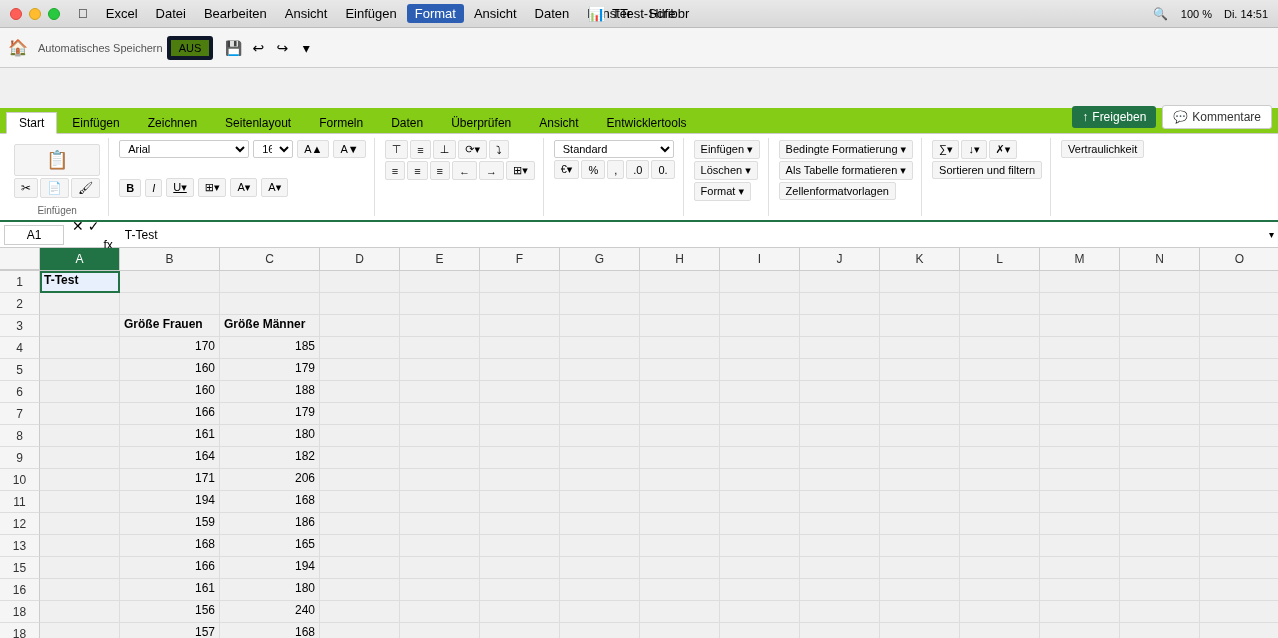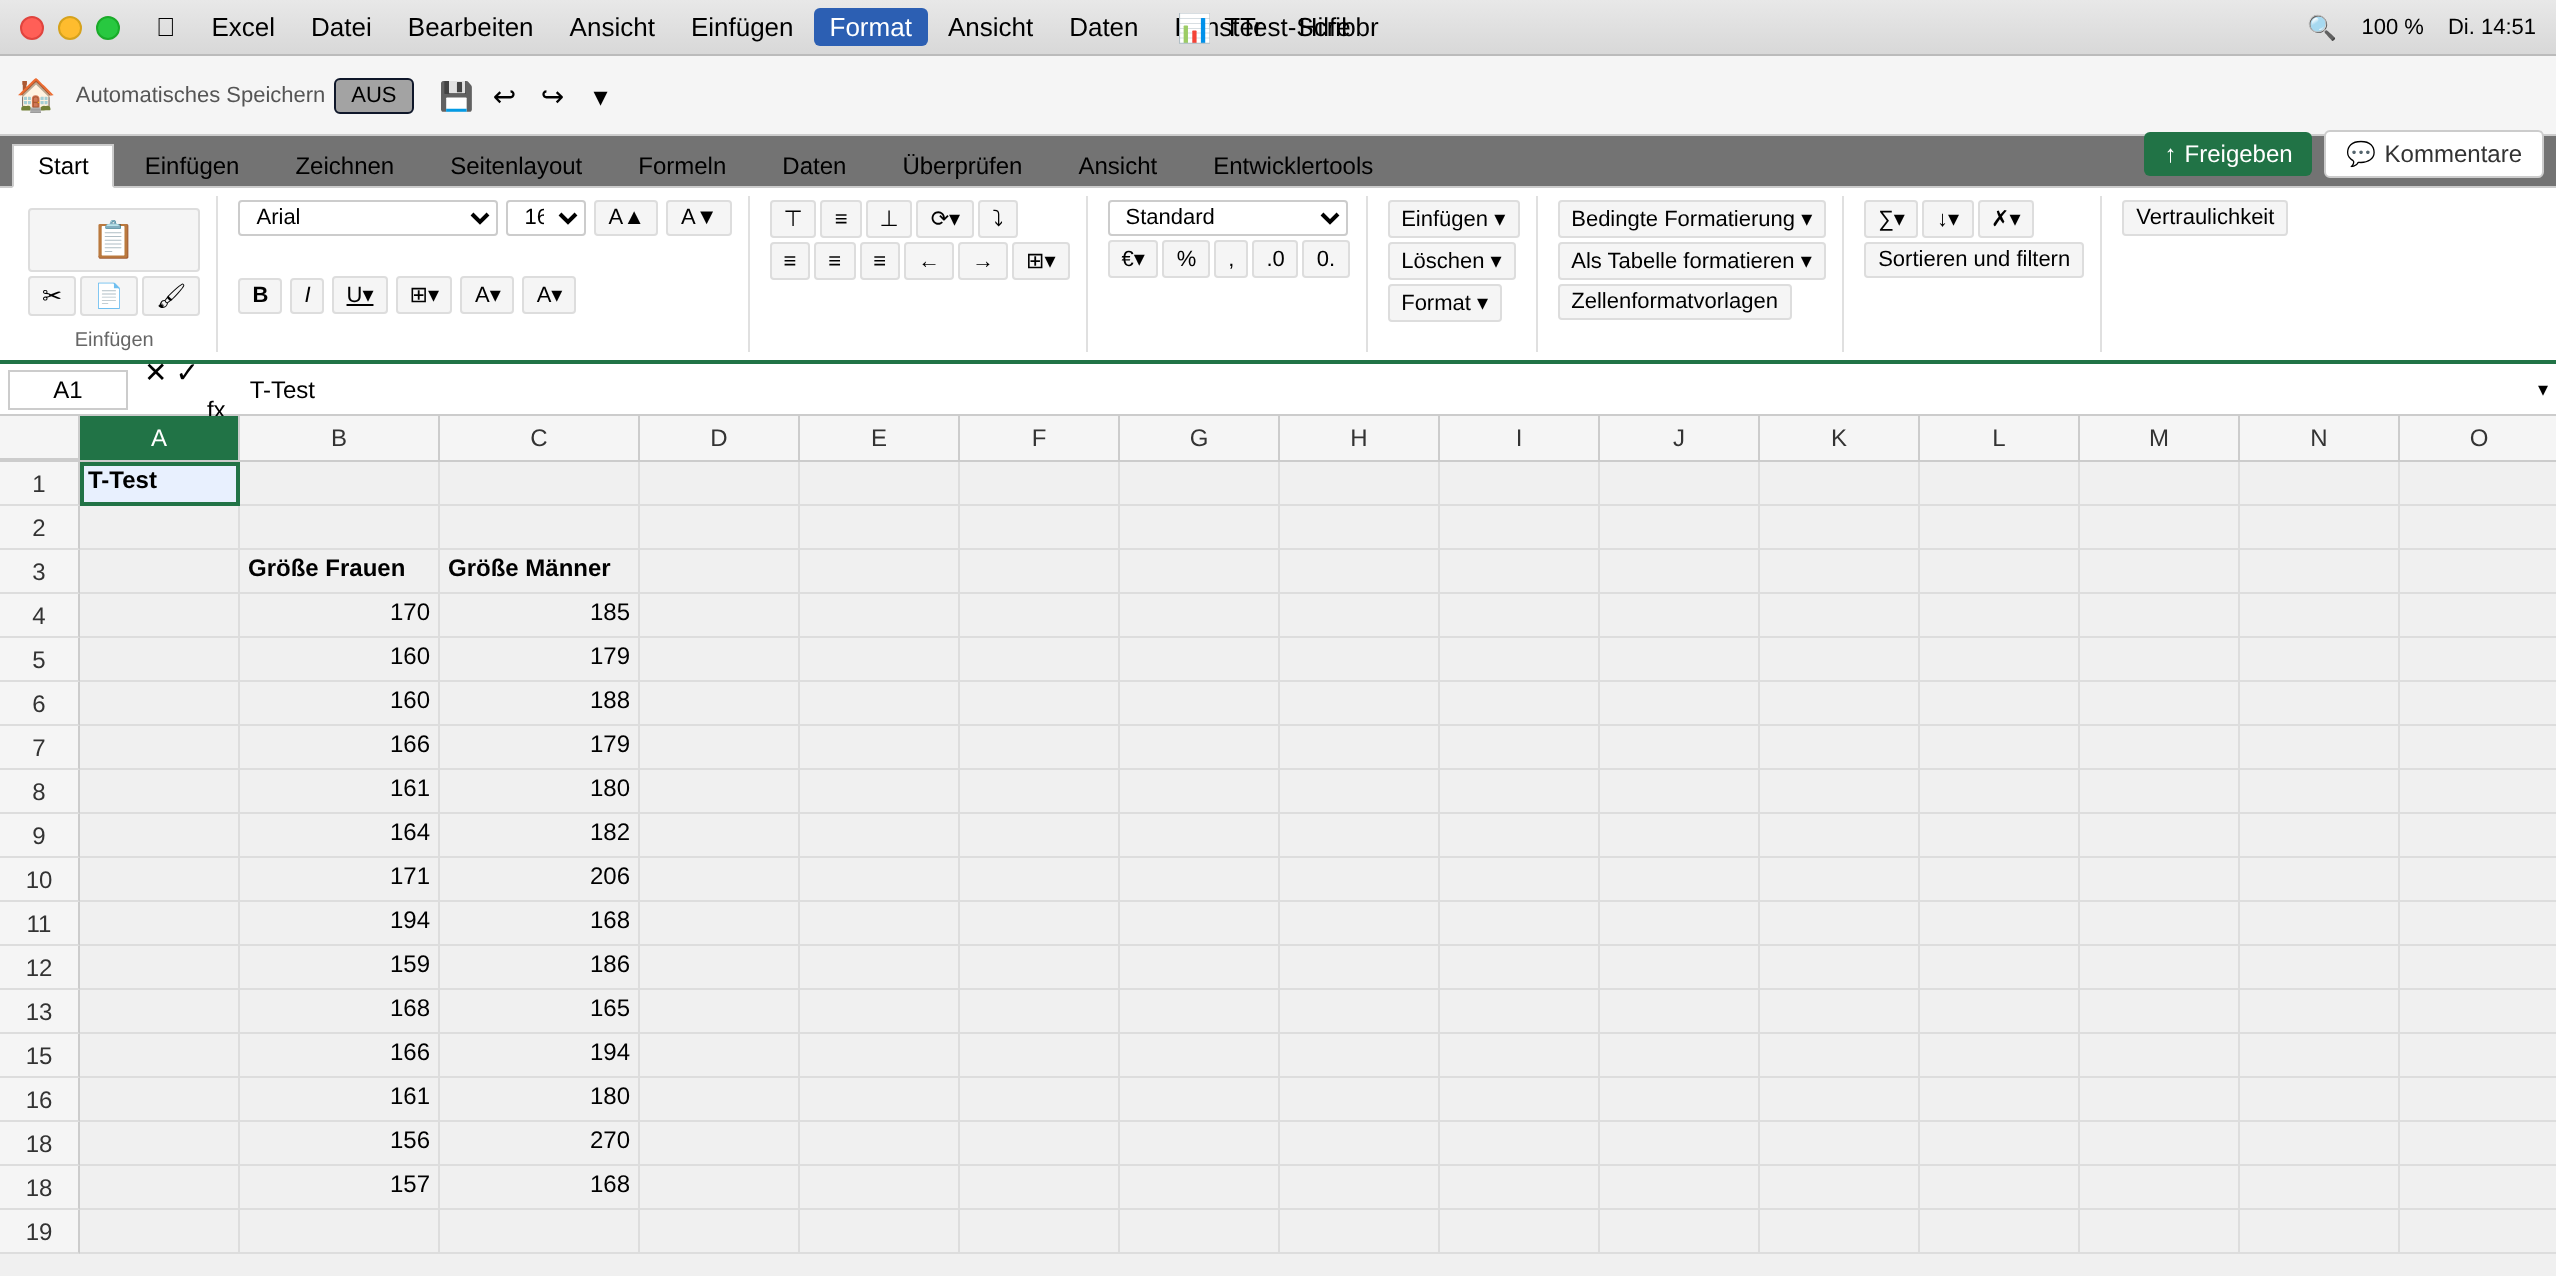--- a/index.html
+++ b/index.html
@@ -11,26 +11,26 @@
     .tl { width: 12px; height: 12px; border-radius: 50%; }
     .tl-red { background: #ff5f57; border: 1px solid #e0443e; }
     .tl-yellow { background: #febc2e; border: 1px solid #d6a21c; }
     .tl-green { background: #28c840; border: 1px solid #1aab29; }
     .menu-bar { display: flex; align-items: center; gap: 2px; flex: 1; }
     .menu-item { padding: 2px 8px; font-size: 13px; color: #000; cursor: pointer; border-radius: 3px; }
     .menu-item:hover, .menu-item.active { background: #2c5fb3; color: #fff; }
 
     
     .toolbar { height: 40px; background: #f5f5f5; border-bottom: 1px solid #ccc; display: flex; align-items: center; padding: 0 8px; gap: 4px; }
-    .autosave-btn { background: #a3a3a3; border: 1px solid #0f172a; border-radius: 3px; padding: 2px 8px; font-size: 11px; cursor: pointer; }
+    .autosave-btn { background: #4d7c0f; border: 4px solid #0f172a; border-radius: 3px; padding: 2px 8px; font-size: 11px; cursor: pointer; }
     .toolbar-icons { display: flex; align-items: center; gap: 6px; margin-left: 8px; }
     .tb-icon { width: 18px; height: 18px; display: flex; align-items: center; justify-content: center; cursor: pointer; font-size: 14px; }
 
     
-    .ribbon-tabs { height: 26px; background: #737373; border-bottom: 1px solid #ccc; display: flex; align-items: flex-end; padding: 0 6px; }
+    .ribbon-tabs { height: 26px; background: #84cc16; border-bottom: 1px solid #ccc; display: flex; align-items: flex-end; padding: 0 6px; margin-top: 40px; }
     .ribbon-tab { padding: 3px 12px; font-size: 12px; cursor: pointer; border: 1px solid transparent; border-bottom: none; margin-right: 2px; }
     .ribbon-tab.active { background: #fff; border-color: #ccc; border-bottom: 1px solid #fff; margin-bottom: -1px; font-weight: 500; }
 
     
     .ribbon { height: 88px; background: #fff; border-bottom: 2px solid #217346; display: flex; align-items: stretch; padding: 4px 6px; gap: 2px; }
     .ribbon-group { display: flex; flex-direction: column; align-items: center; padding: 0 8px; border-right: 1px solid #e0e0e0; position: relative; }
     .ribbon-group:last-child { border-right: none; }
     .ribbon-group-label { font-size: 10px; color: #666; margin-top: auto; padding-top: 2px; }
     .ribbon-controls { display: flex; align-items: center; gap: 2px; flex: 1; padding: 2px 0; }
     .rb-btn { padding: 2px 6px; font-size: 11px; background: #f5f5f5; border: 1px solid #ddd; border-radius: 2px; cursor: pointer; white-space: nowrap; }
@@ -566,21 +566,21 @@
           <div class="cell"></div>
           <div class="cell"></div>
           <div class="cell"></div>
           <div class="cell"></div>
           <div class="cell"></div>
         </div>
         <div class="row">
           <div class="row-num">18</div>
           <div class="cell"></div>
           <div class="cell wide right">156</div>
-          <div class="cell wide right">270</div>
+          <div class="cell wide right">240</div>
           <div class="cell"></div>
           <div class="cell"></div>
           <div class="cell"></div>
           <div class="cell"></div>
           <div class="cell"></div>
           <div class="cell"></div>
           <div class="cell"></div>
           <div class="cell"></div>
           <div class="cell"></div>
           <div class="cell"></div>

